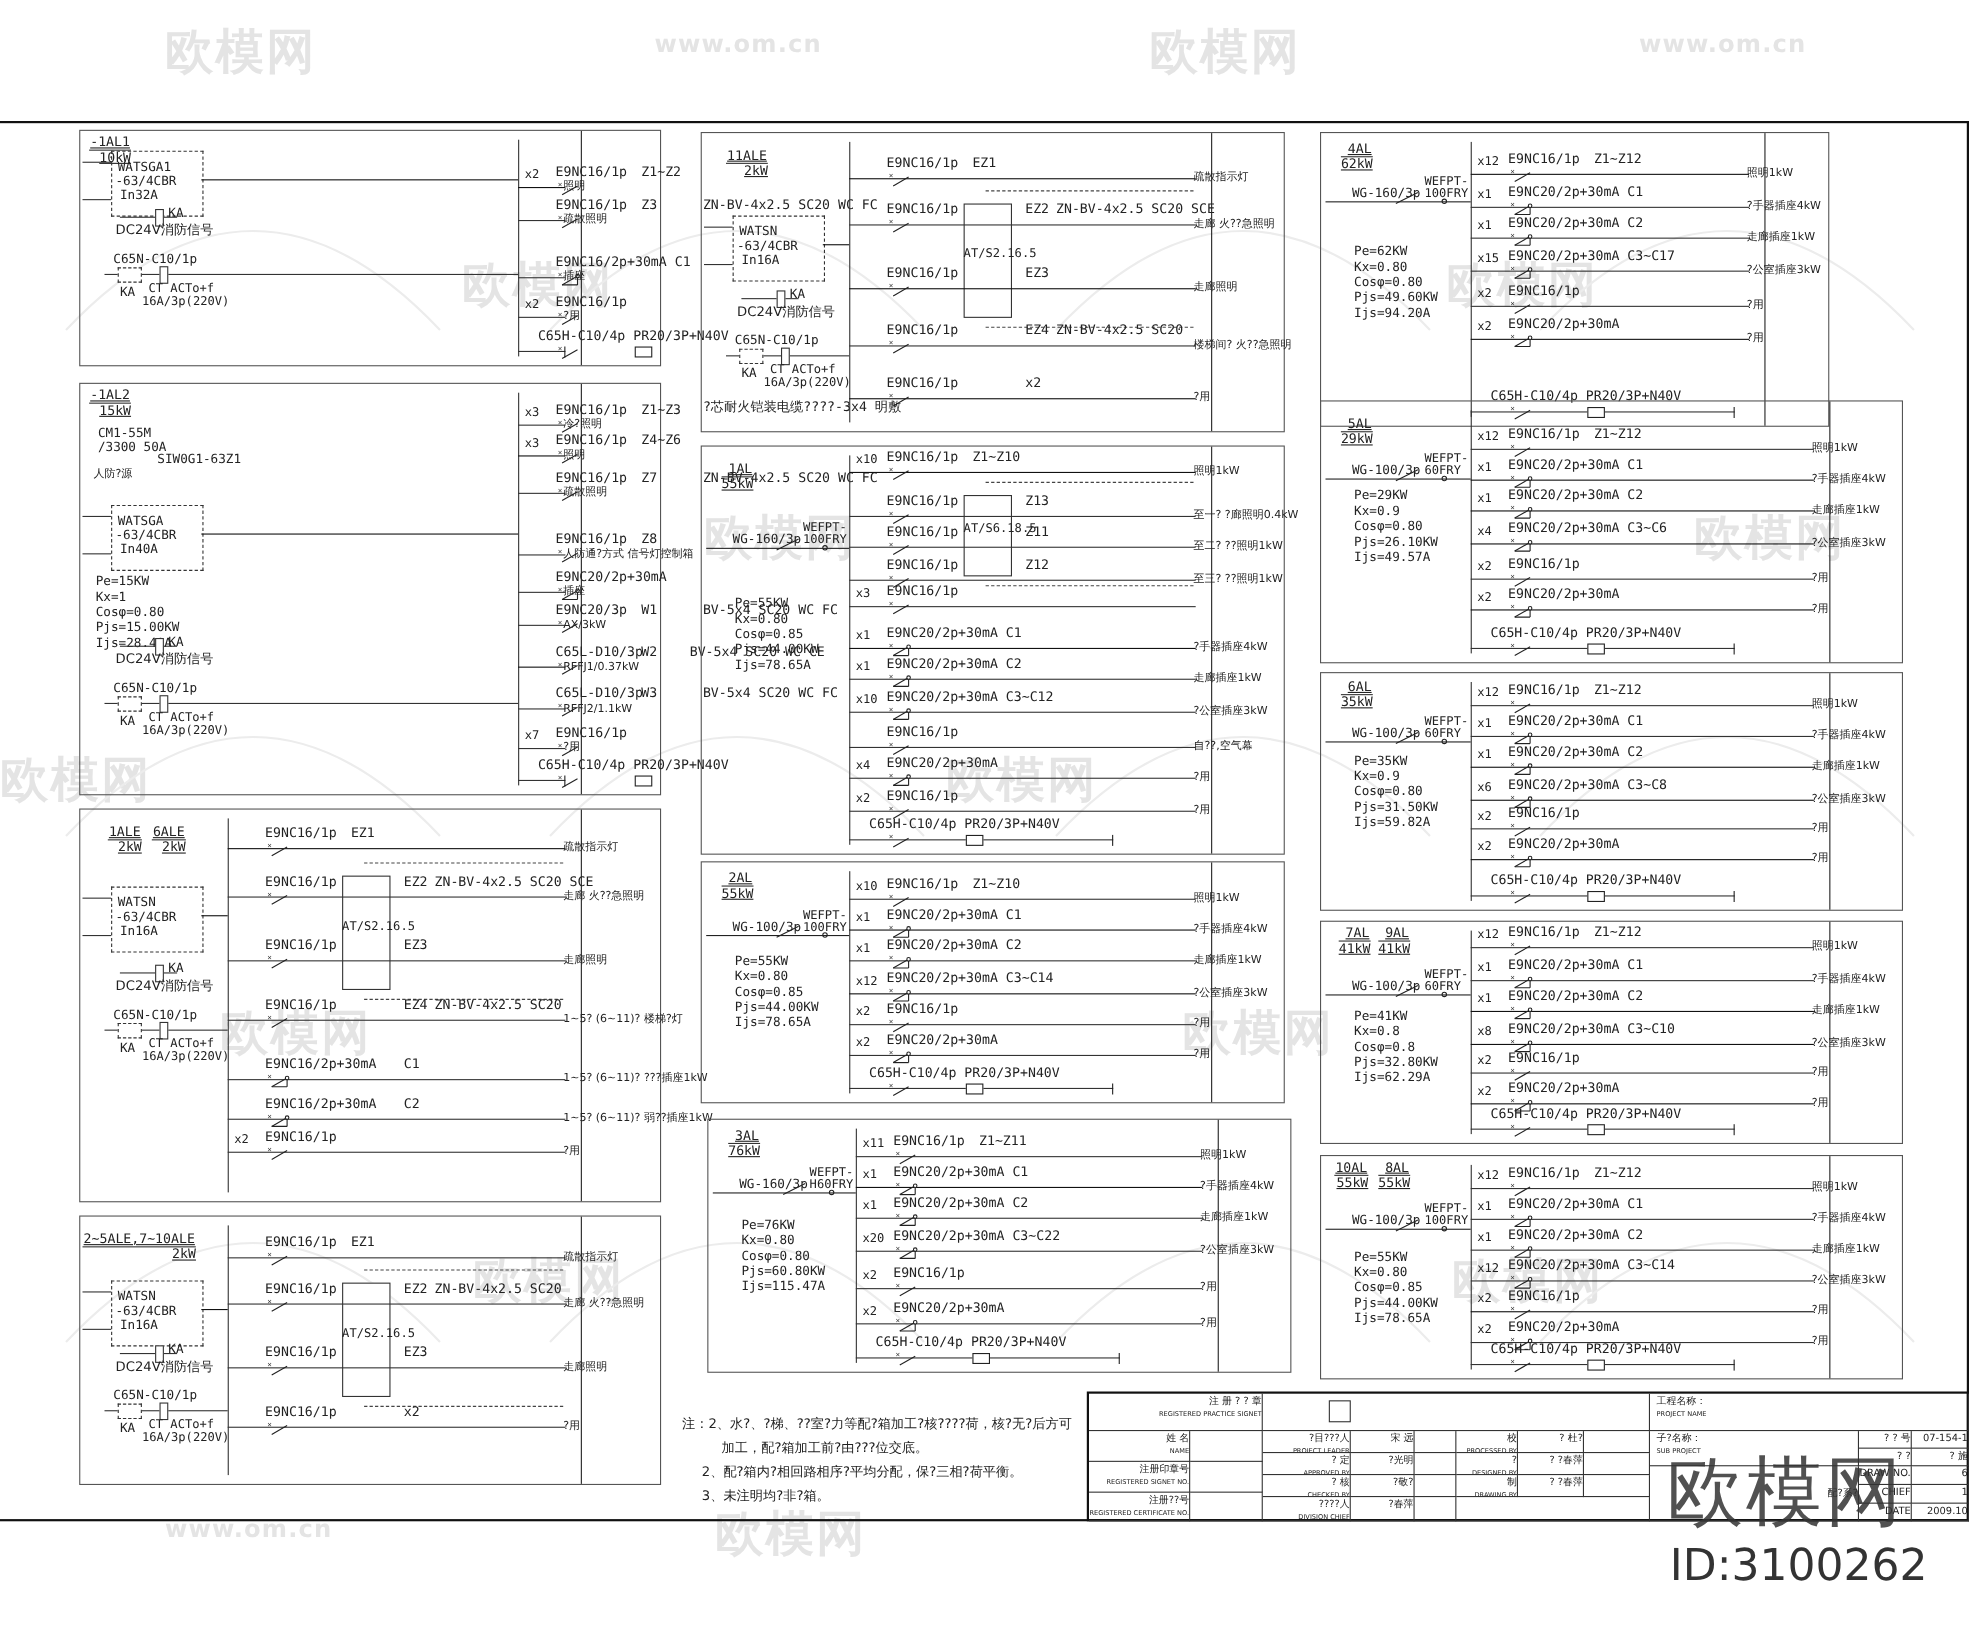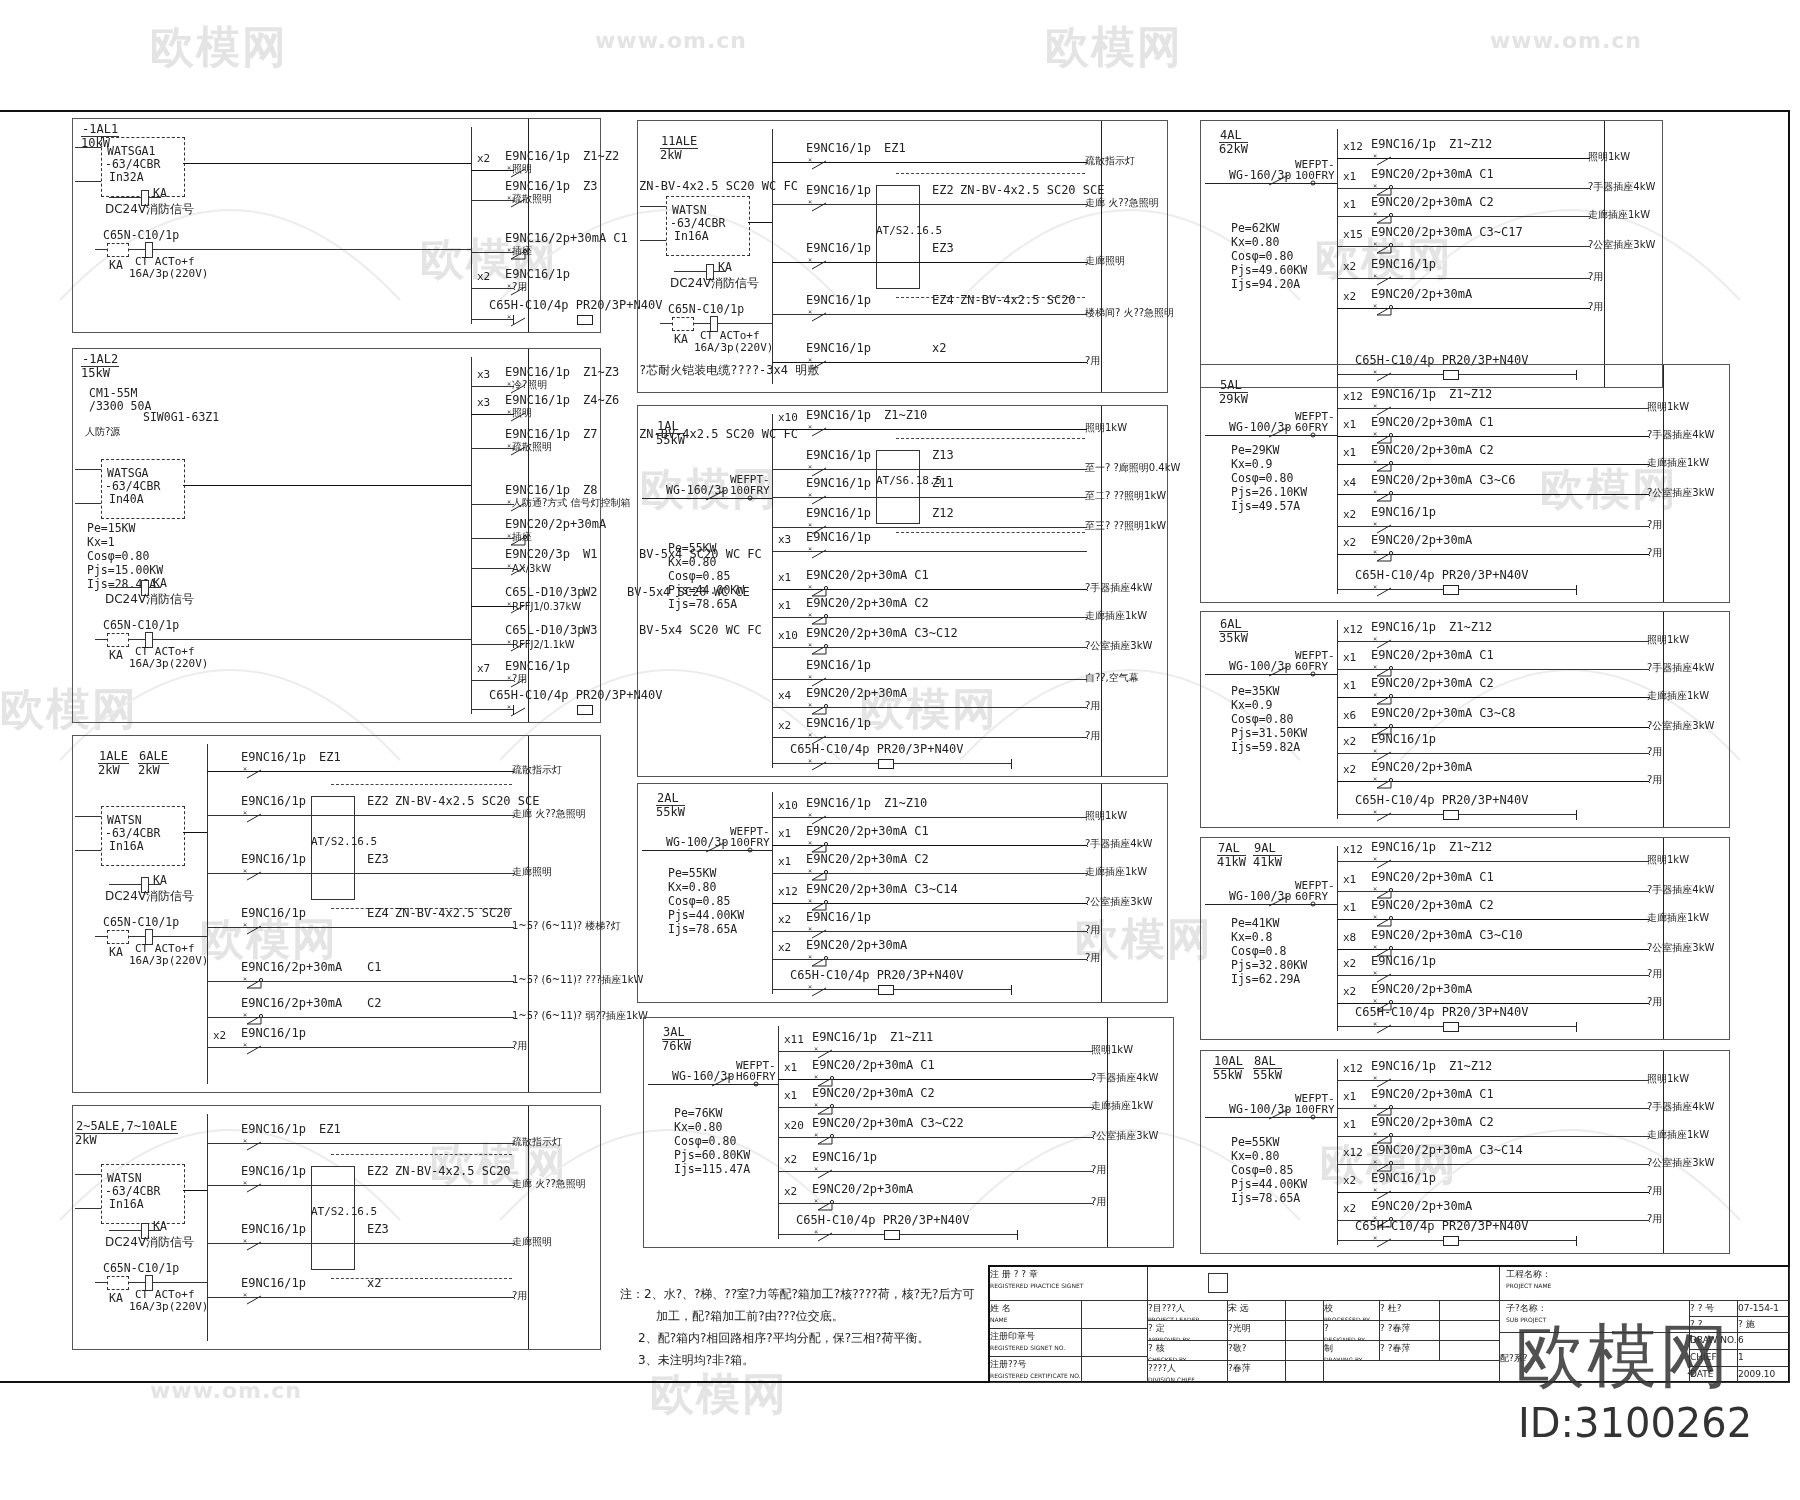--- a/index.html
+++ b/index.html
@@ -4,39 +4,39 @@
 <style>
   html,body{margin:0;padding:0;background:#fff;}
   body{width:1800px;height:1500px;position:relative;overflow:hidden;font-family:"DejaVu Sans Mono","Liberation Mono",monospace;color:#222;}
   .wm{position:absolute;color:#e4e4e4;font-family:"DejaVu Sans",sans-serif;font-weight:bold;pointer-events:none;white-space:nowrap;}
   .wm.big{font-size:44px;letter-spacing:2px;}
   .wm.url{font-size:22px;letter-spacing:1px;}
   .frame{position:absolute;left:-2px;top:110px;width:1792px;height:1273px;border:2px solid #111;box-sizing:border-box;}
   .panel{position:absolute;border:1.5px solid #555;box-sizing:border-box;background:transparent;}
   .panel .rdiv{position:absolute;top:0;bottom:0;border-left:1.5px solid #222;}
   .panel .bus{position:absolute;border-left:1.2px solid #333;}
-  .ttl{position:absolute;font-size:12px;line-height:13px;text-align:left;}
+  .ttl{position:absolute;font-size:12px;line-height:13px;text-align:right;text-decoration:underline;}
   .ttl .n{border-bottom:1px solid #333;display:block;padding:0 1px;}
   .row{position:absolute;height:24px;}
   .row .line{position:absolute;left:0;right:0;bottom:0;border-bottom:1px solid #333;}
   .row .line.bold{border-bottom:1.6px solid #111;}
   .row .cnt{position:absolute;left:6px;bottom:6px;font-size:11px;}
   .row .brk{position:absolute;bottom:8px;font-size:12px;white-space:nowrap;}
   .row .ckt{position:absolute;bottom:8px;font-size:12px;white-space:nowrap;}
   .row .cab{position:absolute;bottom:8px;font-size:12px;white-space:nowrap;}
   .row .dst{position:absolute;bottom:-5px;font-size:10px;white-space:nowrap;font-family:"DejaVu Sans",sans-serif;}
   .row .sw{position:absolute;bottom:-7px;width:22px;height:14px;}
   .calc{position:absolute;font-size:11.5px;line-height:14px;white-space:pre;}
   .inc{position:absolute;font-size:11.5px;line-height:12px;white-space:nowrap;}
   .small{position:absolute;font-size:11.5px;line-height:13px;white-space:nowrap;}
   .cjk{font-family:"DejaVu Sans",sans-serif;}
   .notes{position:absolute;left:620px;top:1283px;font-size:12px;line-height:22px;font-family:"DejaVu Sans",sans-serif;}
   .notes div{white-space:nowrap;}
   .tb{position:absolute;left:988px;top:1265px;width:802px;height:118px;border:2px solid #111;box-sizing:border-box;font-family:"DejaVu Sans",sans-serif;font-size:9px;}
-  .tb .c{position:absolute;border-right:1px solid #333;border-bottom:1px solid #333;box-sizing:border-box;overflow:hidden;text-align:left;line-height:11px;padding-top:2px;}
+  .tb .c{position:absolute;border-right:1px solid #333;border-bottom:1px solid #333;box-sizing:border-box;overflow:hidden;text-align:right;line-height:11px;padding-top:2px;}
   .tb .c .en{font-size:6px;display:block;}
   .brand{position:absolute;left:1515px;top:1310px;font-family:"DejaVu Sans",sans-serif;font-size:70px;color:#333;opacity:.85;letter-spacing:2px;}
   .idtag{position:absolute;left:1518px;top:1400px;font-family:"DejaVu Sans",sans-serif;font-size:40px;color:#333;}
   svg.ov{position:absolute;left:0;top:0;pointer-events:none;}
 </style>
 </head>
 <body>
 
 <div class="wm big" style="left:150px;top:18px;">欧模网</div>
 <div class="wm url" style="left:595px;top:28px;">www.om.cn</div>

